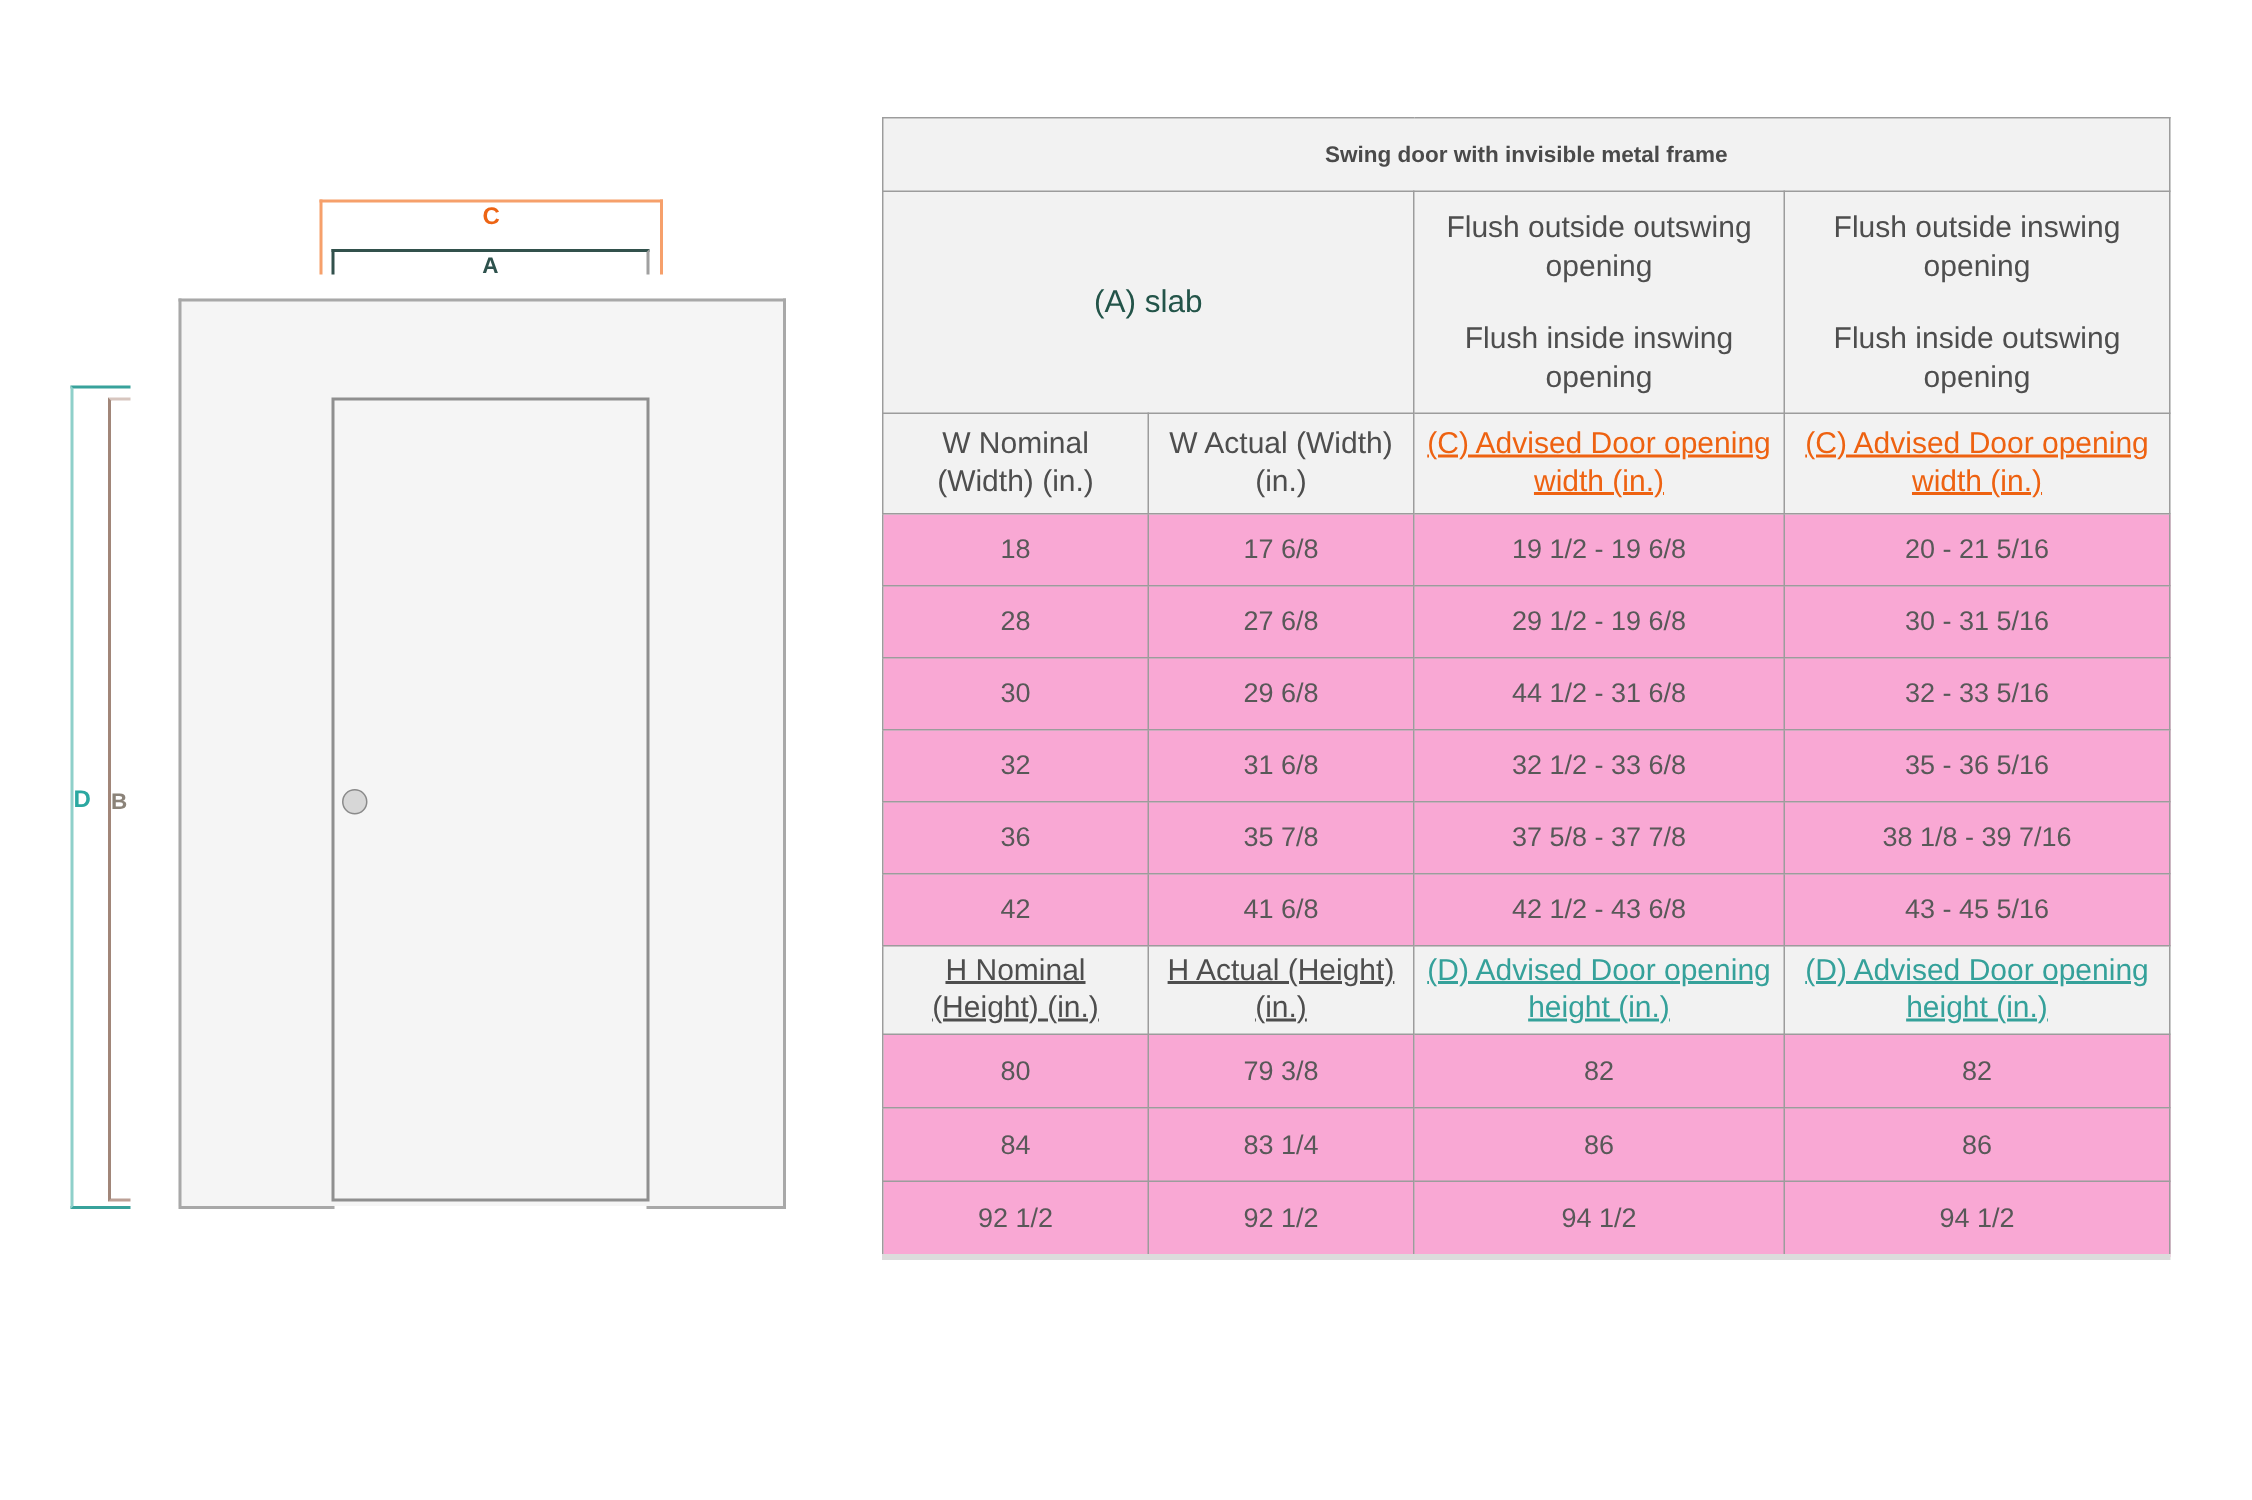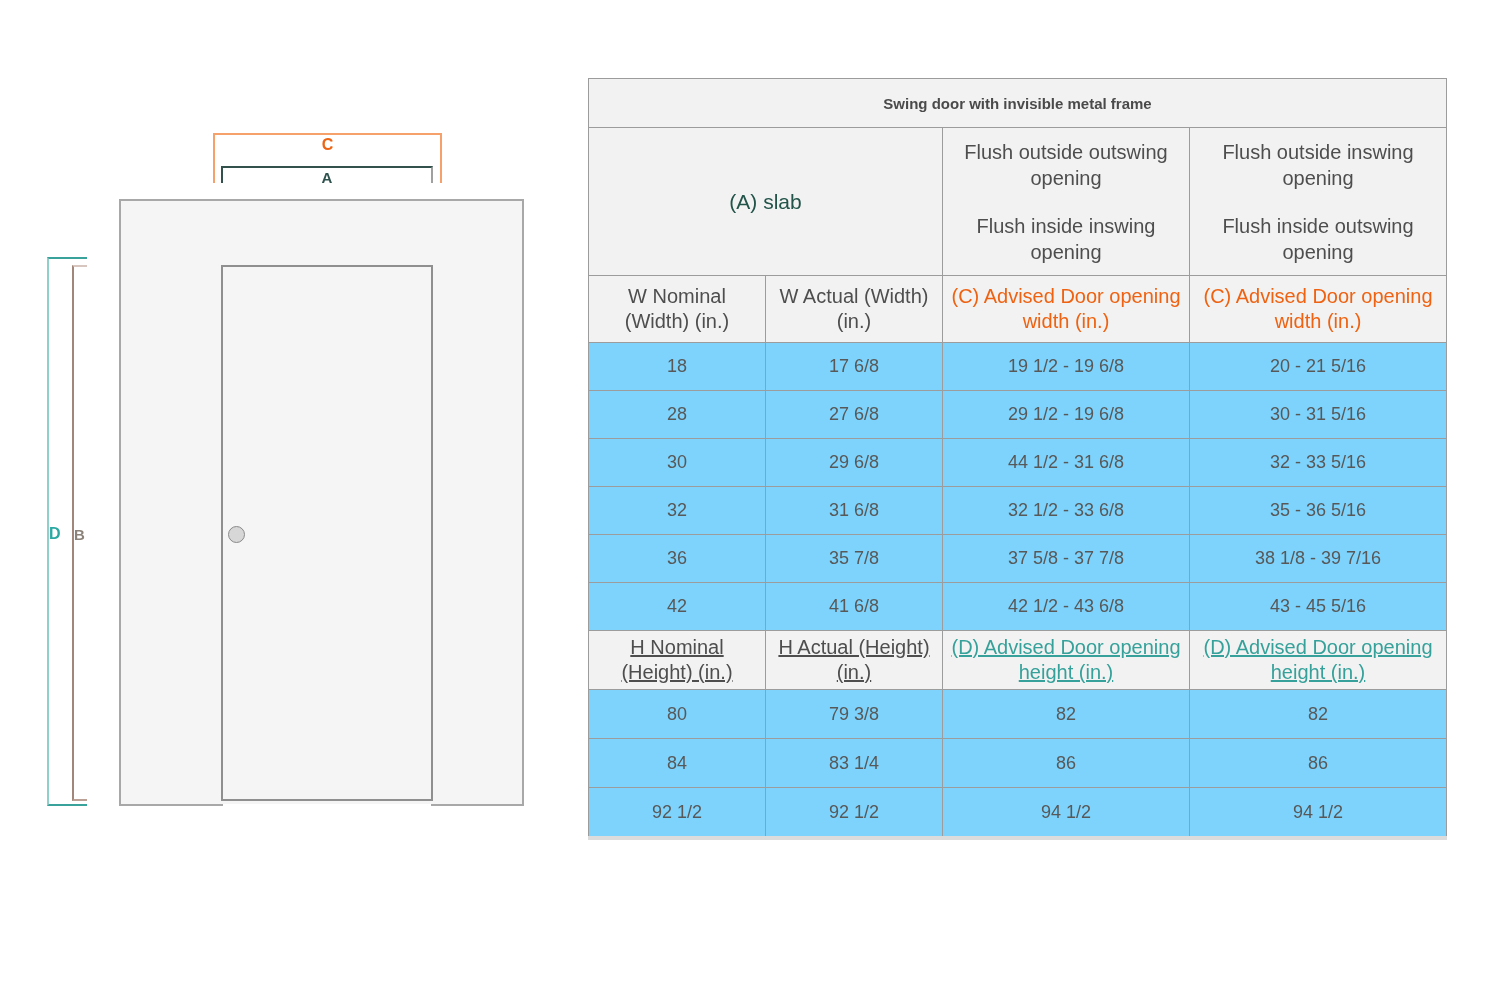--- a/index.html
+++ b/index.html
@@ -30,29 +30,29 @@
   .d-label{left:49px;top:525px;color:#2ba8a1;font-size:16px;font-weight:bold;}
   .b-bracket{left:72px;top:265px;width:15px;height:536px;
              border-left:2px solid #a18679;border-top:2px solid #d7c6bf;border-bottom:2px solid #bba096;}
   .b-label{left:74px;top:526px;color:#8b8379;font-size:15px;font-weight:bold;}
 
   
   .spec{left:588px;top:78px;width:858px;}
   table{width:858px;border-collapse:collapse;table-layout:fixed;
         border:1px solid #9c9c9c;border-bottom:4px solid #dcdcdc;}
   td{border:1px solid #9c9c9c;text-align:center;vertical-align:middle;
-     color:#585858;font-size:18px;padding:2px 8px;background:#7dd3fc;}
+     color:#585858;font-size:18px;padding:2px 8px;background:#f9a8d4;}
   .row-title td{height:44px;background:#f2f2f2;font-size:15px;font-weight:bold;color:#4a4a4a;}
   .row-openings td{height:143px;background:#f2f2f2;font-size:20px;color:#4e4e4e;line-height:1.3;}
   .slab-cell{color:#235449 !important;font-size:21px !important;}
   .opening-par + .opening-par{margin-top:22px;}
   .row-whead td,.row-hhead td{background:#f2f2f2;font-size:20px;color:#4e4e4e;line-height:1.25;}
   .row-whead td{height:62px;margin-left:37px;}
   .row-hhead td{height:54px;text-decoration:underline;}
-  .hl-orange{color:#ee6211 !important;}
+  .hl-orange{color:#ee6211 !important;text-decoration:underline;}
   .hl-teal{color:#35a19a !important;}
   .row-data td{height:43px;}
   .row-data-h td{height:44px;}
 </style>
 </head>
 <body>
 
 <div class="page">
 
   <div>

